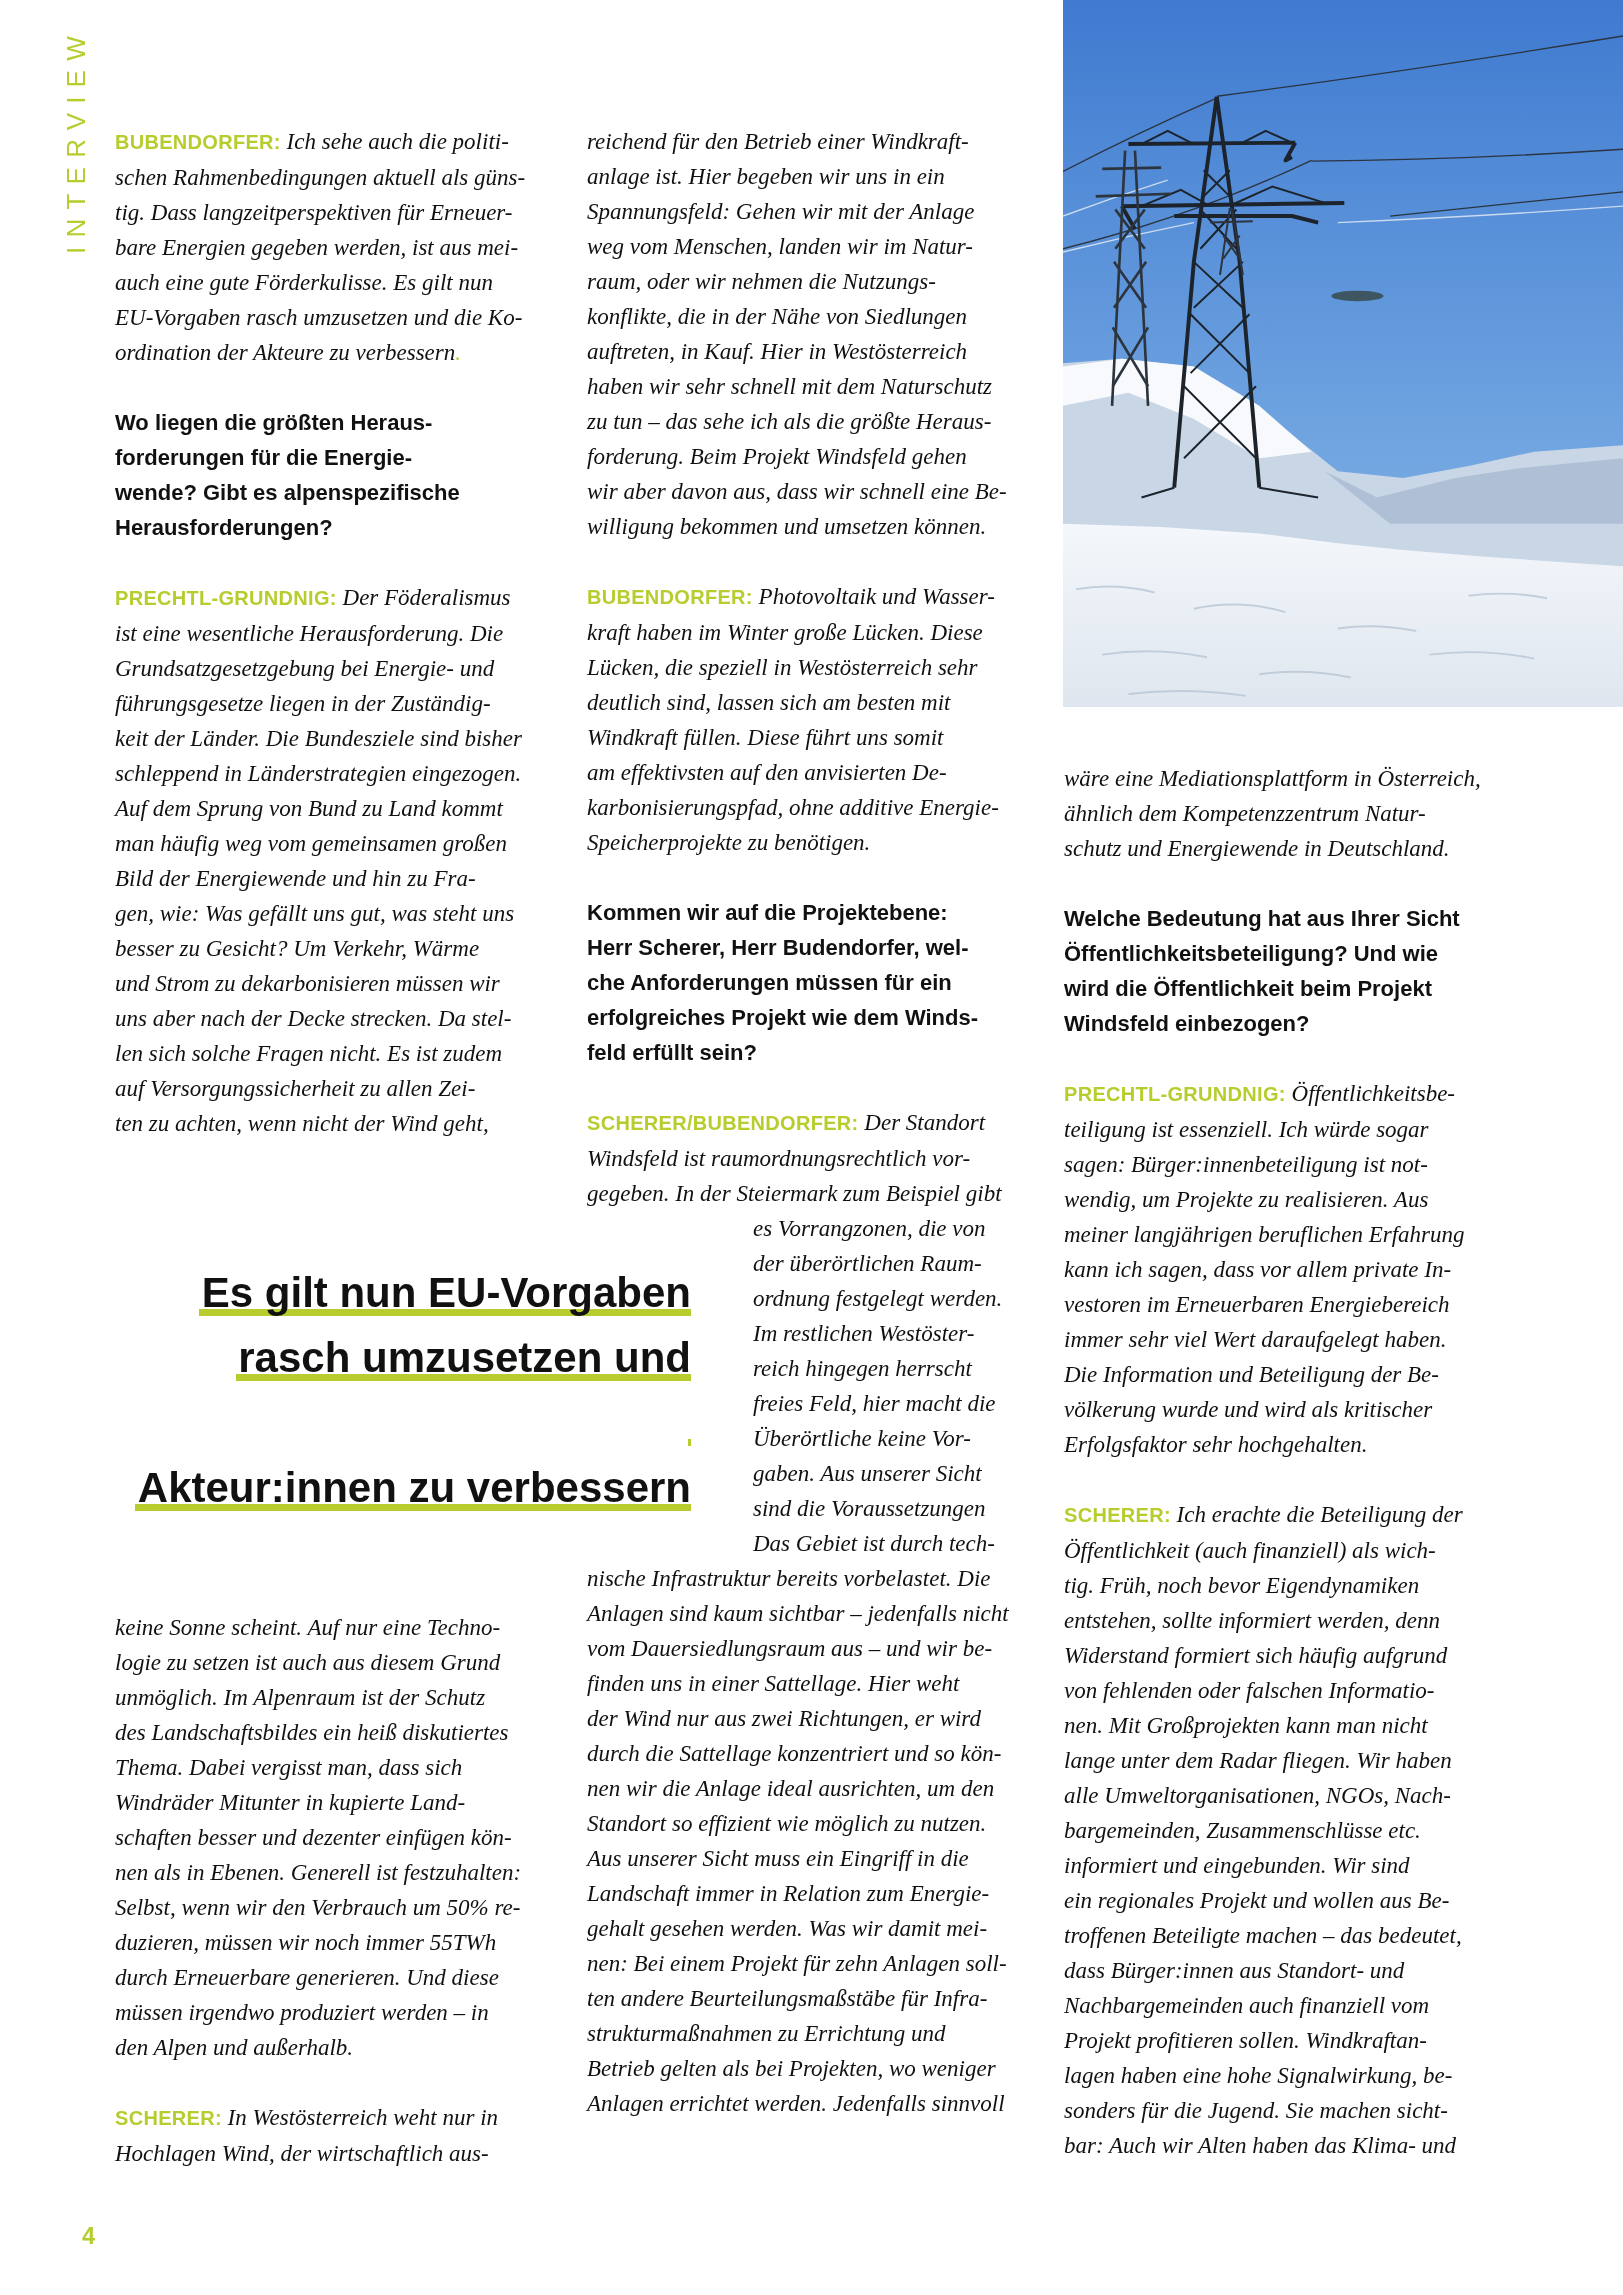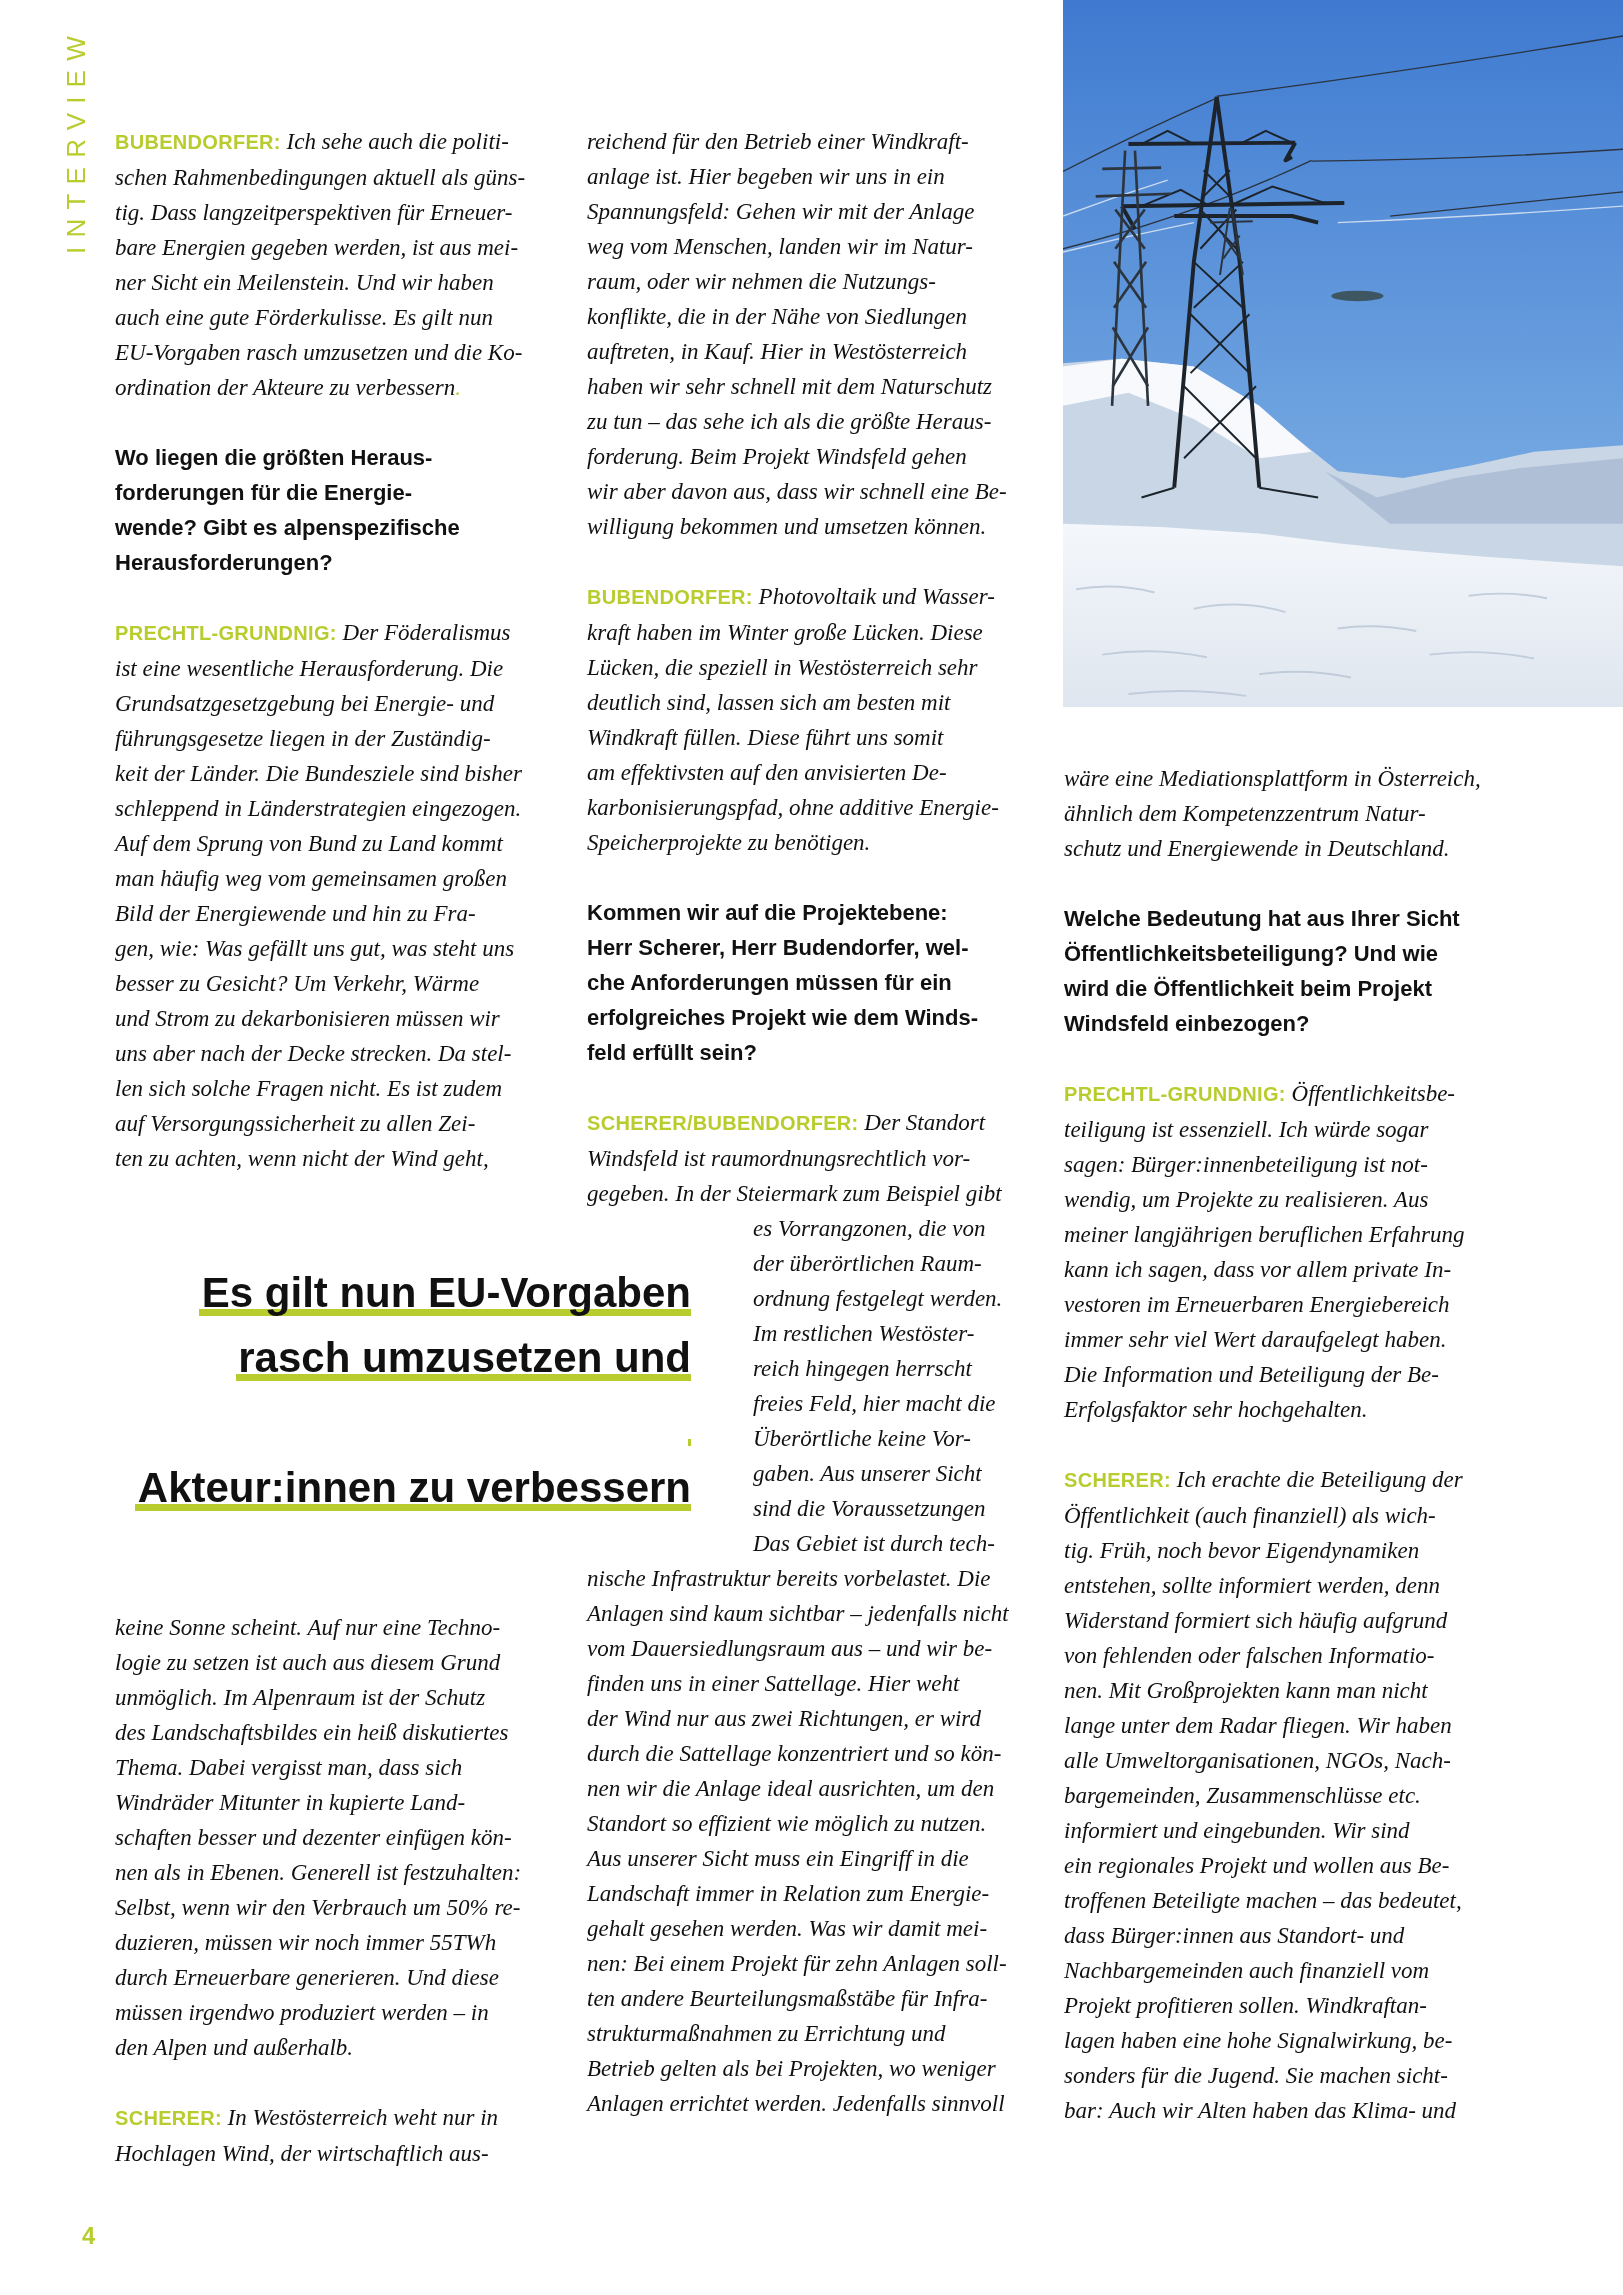--- a/index.html
+++ b/index.html
@@ -141,21 +141,20 @@
       <ellipse cx="450" cy="452" rx="40" ry="8" fill="#2f3a2f" opacity="0.7" transform="translate(0,0)"></ellipse>
     </svg>
   </div>
 
   <div class="col body-text" style="left:115px; top:124px; width:445px;">
     <p>
       <span class="line"><span class="speaker">BUBENDORFER:</span> <span>Ich sehe auch die politi-</span></span>
       <span class="line">schen Rahmenbedingungen aktuell als güns-</span>
       <span class="line">tig. Dass langzeitperspektiven für Erneuer-</span>
       <span class="line">bare Energien gegeben werden, ist aus mei-</span>
-      <span class="line">ner Sicht ein Meilenstein. Und wir haben</span>
       <span class="line">auch eine gute Förderkulisse. Es gilt nun</span>
       <span class="line">EU-Vorgaben rasch umzusetzen und die Ko-</span>
       <span class="line"><span>ordination der Akteure zu verbessern</span><span class="green-dot">.</span></span>
     </p>
     <div class="gap"></div>
     <h3 class="question">
       <span class="line">Wo liegen die größten Heraus-</span>
       <span class="line">forderungen für die Energie-</span>
       <span class="line">wende? Gibt es alpenspezifische</span>
       <span class="line">Herausforderungen?</span>
@@ -296,20 +295,21 @@
     <p>
       <span class="line"><span class="speaker">PRECHTL-GRUNDNIG:</span> <span>Öffentlichkeitsbe-</span></span>
       <span class="line">teiligung ist essenziell. Ich würde sogar</span>
       <span class="line">sagen: Bürger:innenbeteiligung ist not-</span>
       <span class="line">wendig, um Projekte zu realisieren. Aus</span>
       <span class="line">meiner langjährigen beruflichen Erfahrung</span>
       <span class="line">kann ich sagen, dass vor allem private In-</span>
       <span class="line">vestoren im Erneuerbaren Energiebereich</span>
       <span class="line">immer sehr viel Wert daraufgelegt haben.</span>
       <span class="line">Die Information und Beteiligung der Be-</span>
+      <span class="line">völkerung wurde und wird als kritischer</span>
       <span class="line">Erfolgsfaktor sehr hochgehalten.</span>
     </p>
     <div class="gap"></div>
     <p>
       <span class="line"><span class="speaker">SCHERER:</span> <span>Ich erachte die Beteiligung der</span></span>
       <span class="line">Öffentlichkeit (auch finanziell) als wich-</span>
       <span class="line">tig. Früh, noch bevor Eigendynamiken</span>
       <span class="line">entstehen, sollte informiert werden, denn</span>
       <span class="line">Widerstand formiert sich häufig aufgrund</span>
       <span class="line">von fehlenden oder falschen Informatio-</span>

